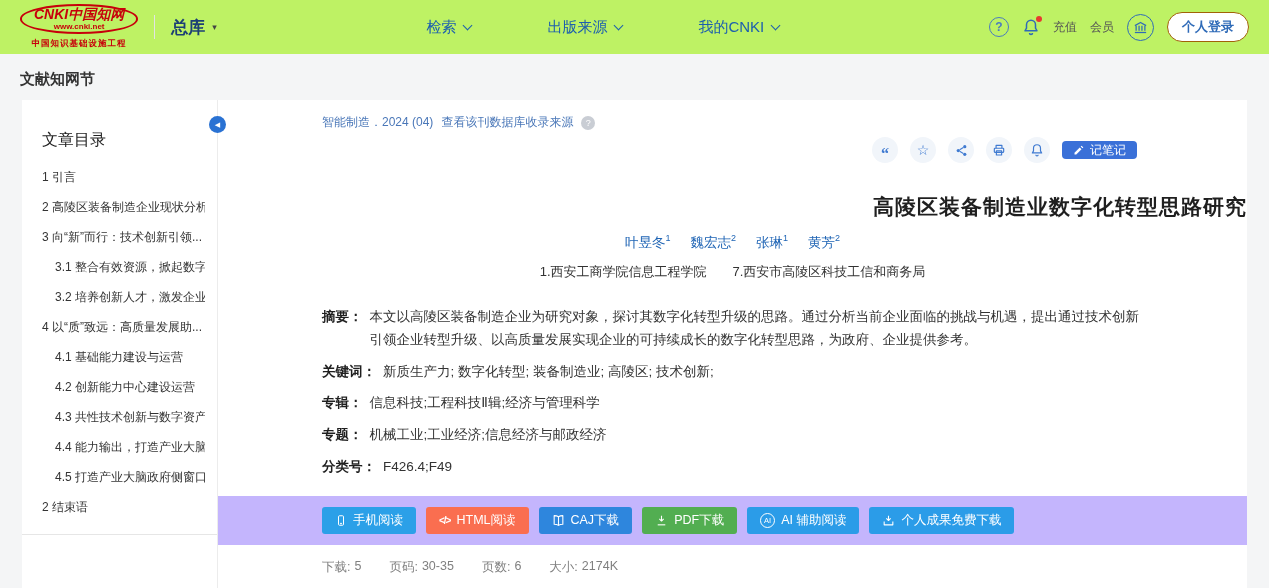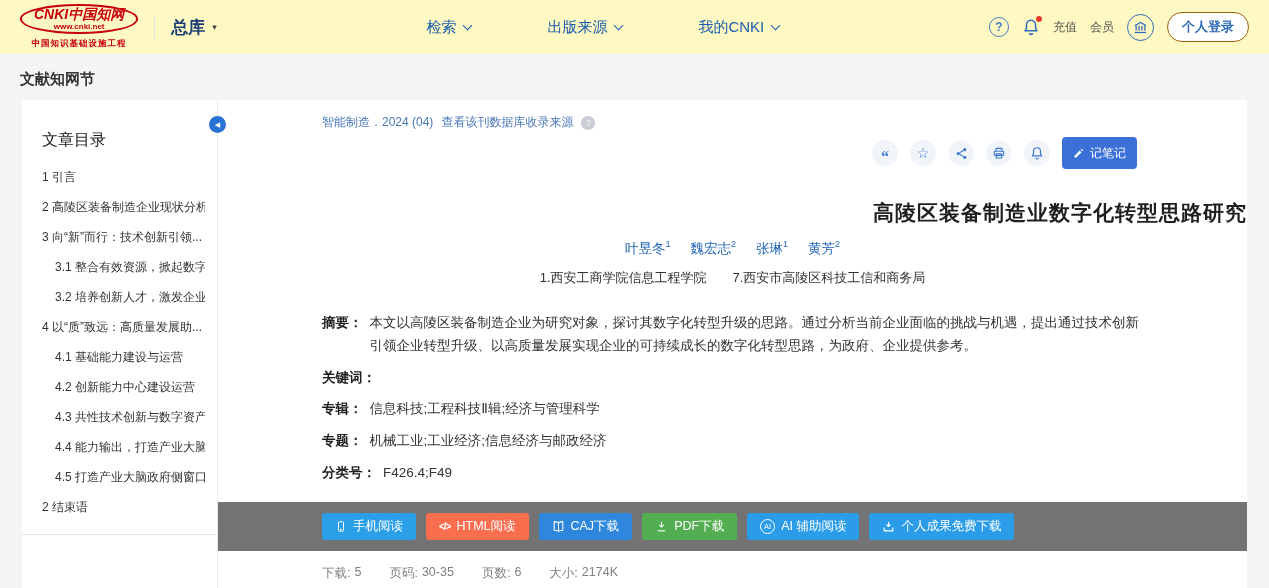--- a/index.html
+++ b/index.html
@@ -1,20 +1,20 @@
 <!DOCTYPE html>
 <html><head>
 <meta charset="utf-8">
 <style>
   * { margin:0; padding:0; box-sizing:border-box; }
   html,body { width:1269px; height:588px; overflow:hidden; background:#f4f5f6;
     font-family:"Liberation Sans","DejaVu Sans",sans-serif; }
 
   
-  .header { height:54px; background:#fef9c3; display:flex; align-items:center; padding:0 20px; }
+  .header { height:54px; background:#bef264; display:flex; align-items:center; padding:0 20px; }
   .logo { display:flex; flex-direction:column; align-items:center; cursor:pointer; }
   .logo-oval { border:2px solid #c7000b; border-radius:50%; padding:1px 12px; text-align:center; }
   .logo-brand { color:#c7000b; font-weight:bold; font-style:italic; font-size:14px; white-space:nowrap; line-height:1.1; }
   .logo-url { color:#c7000b; font-size:8px; font-weight:bold; line-height:1; }
   .logo-slogan { color:#c7000b; font-size:8.5px; font-weight:bold; margin-top:4px; letter-spacing:1px; }
   .vline { width:1px; height:24px; background:#e3e3e3; margin:0 16px; }
   .zongku { display:flex; align-items:center; gap:7px; color:#1b3f75; font-size:17px; font-weight:700; cursor:pointer; }
   .caret { font-size:9px; color:#444; }
   .nav { flex:1; display:flex; justify-content:center; gap:76px; }
   .nav-item { color:#1c5fae; font-size:15px; display:flex; align-items:center; gap:8px; cursor:pointer; white-space:nowrap; }
@@ -51,34 +51,34 @@
   .main { flex:1; background:#fff; padding-top:14px; overflow:hidden; }
   .source-line { margin-left:104px; font-size:12px; color:#4a77b8; display:flex; align-items:center; gap:8px; }
   .src-link { cursor:pointer; }
   .src-help { width:14px; height:14px; border-radius:50%; background:#c9cdd4; color:#fff; font-size:9px;
     display:flex; align-items:center; justify-content:center; cursor:pointer; }
   .actions { display:flex; justify-content:flex-end; align-items:center; gap:12px; margin:6px 110px 0 0; }
   .action-circle { width:26px; height:26px; border-radius:50%; background:#f1f5fa; color:#3f7ad1;
     display:flex; align-items:center; justify-content:center; cursor:pointer; }
   .quote-glyph { font-family:"Liberation Serif","DejaVu Serif",serif; font-weight:bold; font-size:16px; line-height:0.4; margin-top:8px; }
   .star-glyph { font-size:14px; }
-  .note-btn { color:#fff; border:none; border-radius:4px; height:32px; padding:0 11px; font-size:12px;
+  .note-btn { color:#fff; border:none; border-radius:4px; height:18px; padding:0 11px; font-size:12px;
     display:inline-flex; align-items:center; gap:5px; cursor:pointer; }
 
   .title { text-align:right; font-size:21px; font-weight:700; color:#1f1f1f; margin-top:30px; letter-spacing:1px; }
   .authors { display:flex; justify-content:center; gap:20px; margin-top:12px; color:#2065b5; font-size:13.5px; }
   .authors sup { font-size:9px; }
   .author { cursor:pointer; }
   .affils { display:flex; justify-content:center; gap:26px; margin-top:11px; font-size:13px; color:#333; }
 
   .meta { margin:24px 104px 0; }
   .meta-row { display:flex; font-size:13.5px; line-height:1.75; margin-bottom:8px; color:#333; }
   .meta-label { font-weight:700; color:#1f1f1f; flex-shrink:0; margin-right:7px; white-space:nowrap; }
 
-  .dl-bar { margin-top:18px; background:#737373; padding:11px 0 11px 104px; display:flex; gap:10px; align-items:center; }
+  .dl-bar { margin-top:18px; background:#c4b5fd; padding:11px 0 11px 104px; display:flex; gap:10px; align-items:center; }
   .dl-btn { color:#fff; border:none; border-radius:3px; height:27px; padding:0 13px; font-size:12.5px;
     display:inline-flex; align-items:center; gap:6px; cursor:pointer; white-space:nowrap; }
   .ai-ring { width:15px; height:15px; border:1.2px solid #fff; border-radius:50%; font-size:7.5px;
     display:flex; align-items:center; justify-content:center; }
   .code-glyph { font-size:10px; font-weight:bold; letter-spacing:-1px; }
 
   .stats { display:flex; gap:28px; margin:14px 0 0 104px; font-size:12.5px; color:#808080; }
   .stat { display:flex; gap:4px; }
 </style>
 </head>
@@ -217,20 +217,21 @@
       <span>7.西安市高陵区科技工信和商务局</span>
     </div>
 
     <div class="meta">
       <div class="meta-row">
         <span class="meta-label">摘要：</span>
         <span>本文以高陵区装备制造企业为研究对象，探讨其数字化转型升级的思路。通过分析当前企业面临的挑战与机遇，提出通过技术创新引领企业转型升级、以高质量发展实现企业的可持续成长的数字化转型思路，为政府、企业提供参考。</span>
       </div>
       <div class="meta-row">
         <span class="meta-label">关键词：</span>
+        <span>新质生产力;  数字化转型;  装备制造业;  高陵区;  技术创新;</span>
       </div>
       <div class="meta-row">
         <span class="meta-label">专辑：</span>
         <span>信息科技;工程科技Ⅱ辑;经济与管理科学</span>
       </div>
       <div class="meta-row">
         <span class="meta-label">专题：</span>
         <span>机械工业;工业经济;信息经济与邮政经济</span>
       </div>
       <div class="meta-row">

